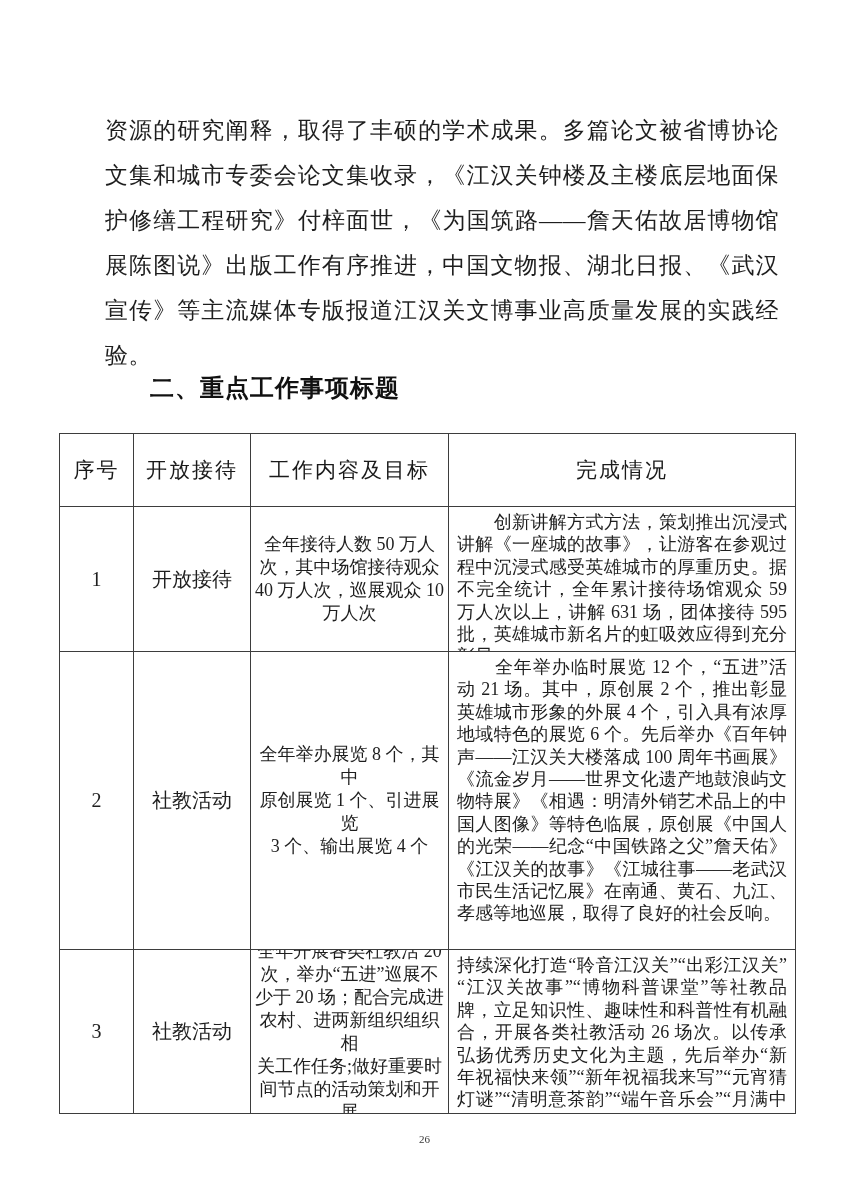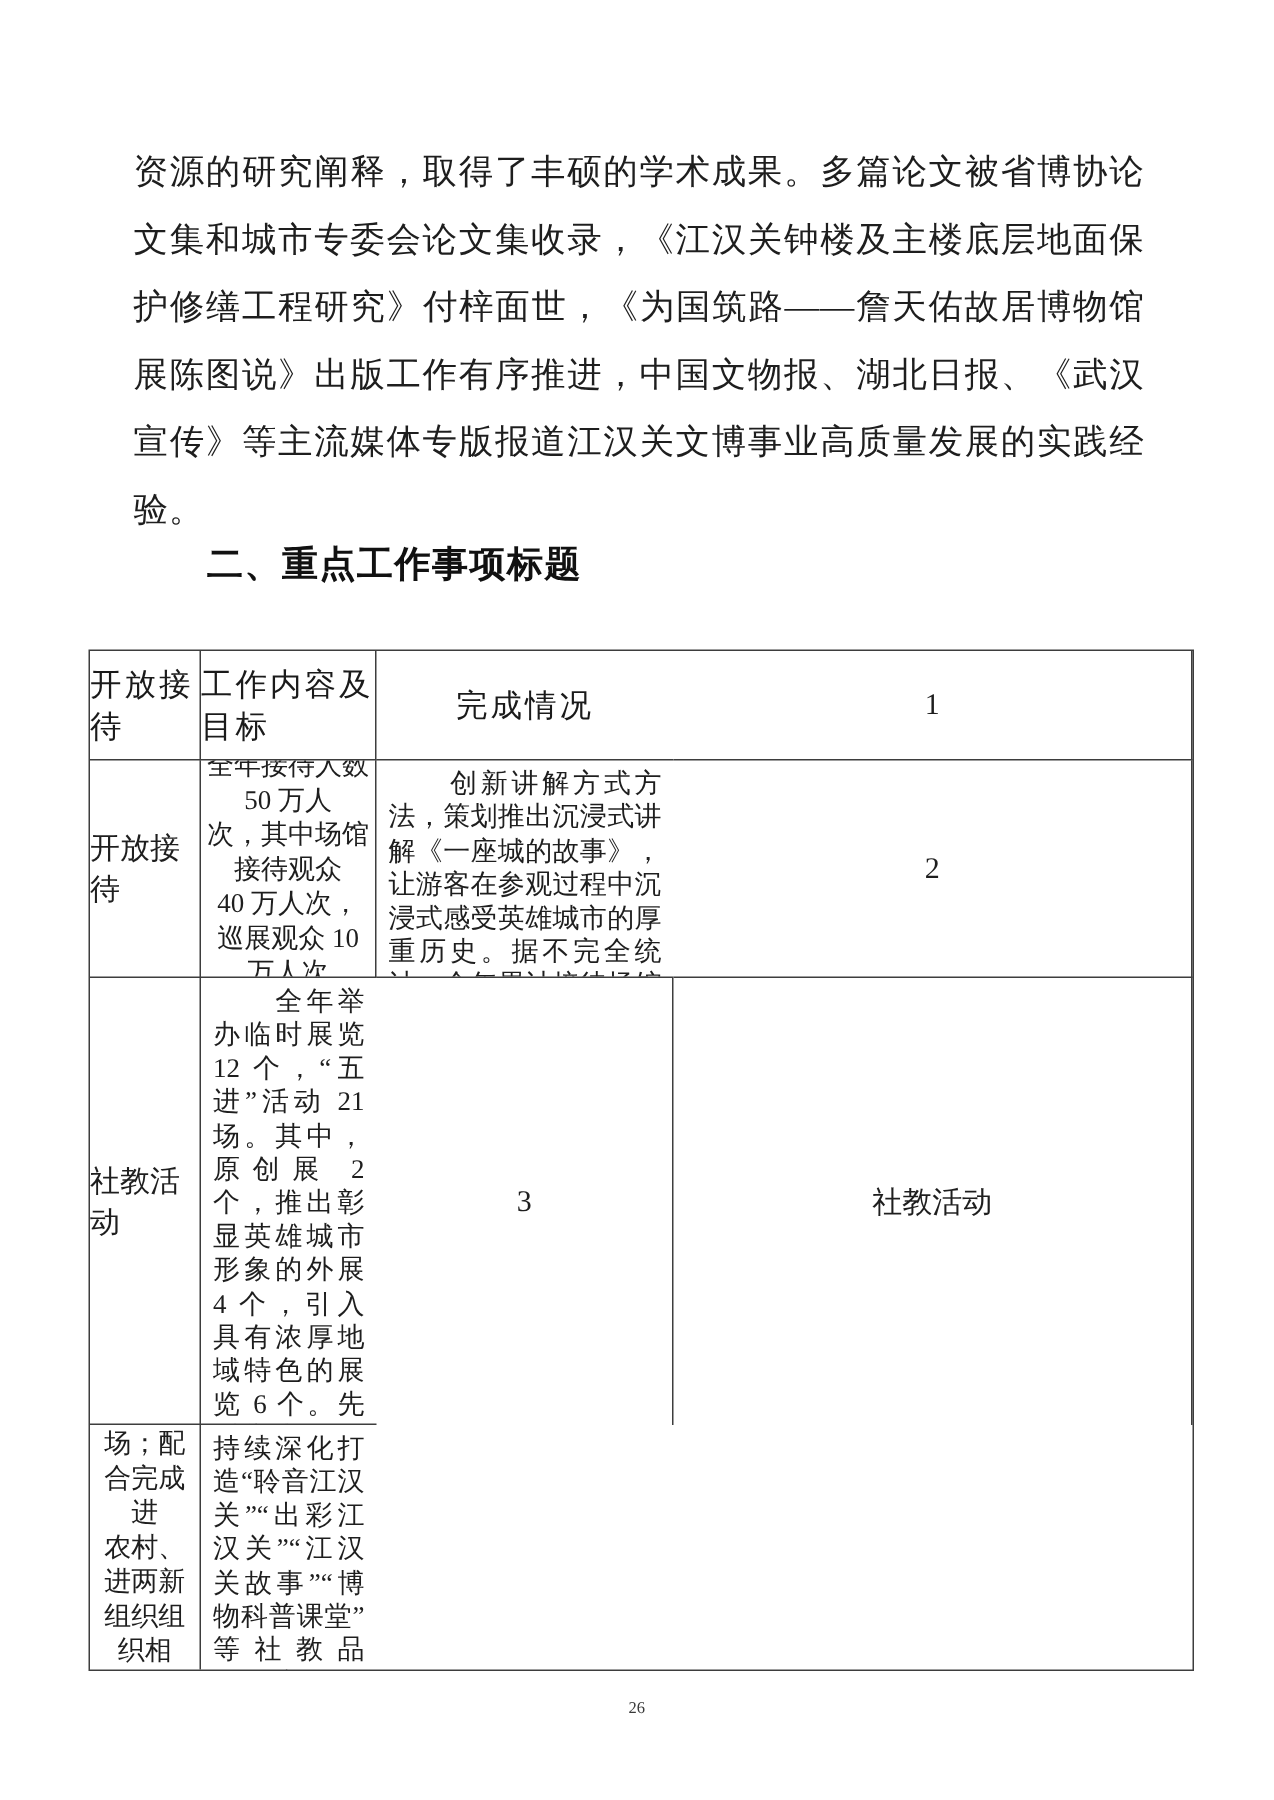--- a/index.html
+++ b/index.html
@@ -19,27 +19,27 @@
   .para {
     position: absolute;
     left: 89px;
     top: 92px;
     width: 674px;
     font-size: 23px;
     line-height: 45px;
     text-align: justify;
     text-justify: inter-ideograph;
     letter-spacing: 0.5px;
-    margin: 0;
+    margin: 16px;
   }
   .heading {
     position: absolute;
     left: 138px;
     top: 360px;
-    margin: 0;
+    margin: 12px;
     font-family: "Liberation Sans", "DejaVu Sans", sans-serif;
     font-weight: bold;
     font-size: 24px;
     letter-spacing: 1px;
     color: #111111;
   }
   .tbl {
     position: absolute;
     left: 59px;
     top: 433px;
@@ -94,34 +94,38 @@
 <body>
 
 <div class="page">
 
   <p class="para">资源的研究阐释，取得了丰硕的学术成果。多篇论文被省博协论文集和城市专委会论文集收录，《江汉关钟楼及主楼底层地面保护修缮工程研究》付梓面世，《为国筑路——詹天佑故居博物馆展陈图说》出版工作有序推进，中国文物报、湖北日报、《武汉宣传》等主流媒体专版报道江汉关文博事业高质量发展的实践经验。</p>
 
   <h2 class="heading">二、重点工作事项标题</h2>
 
   <div class="tbl">
 
+    <div class="cell h-cell">序号</div>
     <div class="cell h-cell">开放接待</div>
     <div class="cell h-cell">工作内容及目标</div>
     <div class="cell h-cell last-col">完成情况</div>
 
     <div class="cell">1</div>
     <div class="cell">开放接待</div>
     <div class="cell c-goal">全年接待人数 50 万人
 次，其中场馆接待观众
 40 万人次，巡展观众 10
 万人次</div>
     <div class="cell c-status last-col">　　创新讲解方式方法，策划推出沉浸式讲解《一座城的故事》，让游客在参观过程中沉浸式感受英雄城市的厚重历史。据不完全统计，全年累计接待场馆观众 59 万人次以上，讲解 631 场，团体接待 595 批，英雄城市新名片的虹吸效应得到充分彰显。</div>
 
     <div class="cell">2</div>
     <div class="cell">社教活动</div>
+    <div class="cell c-goal">全年举办展览 8 个，其中
+原创展览 1 个、引进展览
+3 个、输出展览 4 个</div>
     <div class="cell c-status last-col">　　全年举办临时展览 12 个，“五进”活动 21 场。其中，原创展 2 个，推出彰显英雄城市形象的外展 4 个，引入具有浓厚地域特色的展览 6 个。先后举办《百年钟声——江汉关大楼落成 100 周年书画展》《流金岁月——世界文化遗产地鼓浪屿文物特展》《相遇：明清外销艺术品上的中国人图像》等特色临展，原创展《中国人的光荣——纪念“中国铁路之父”詹天佑》《江汉关的故事》《江城往事——老武汉市民生活记忆展》在南通、黄石、九江、孝感等地巡展，取得了良好的社会反响。</div>
 
     <div class="cell last-row">3</div>
     <div class="cell last-row">社教活动</div>
     <div class="cell c-goal last-row">全年开展各类社教活 20
 次，举办“五进”巡展不
 少于 20 场；配合完成进
 农村、进两新组织组织相
 关工作任务;做好重要时
 间节点的活动策划和开

